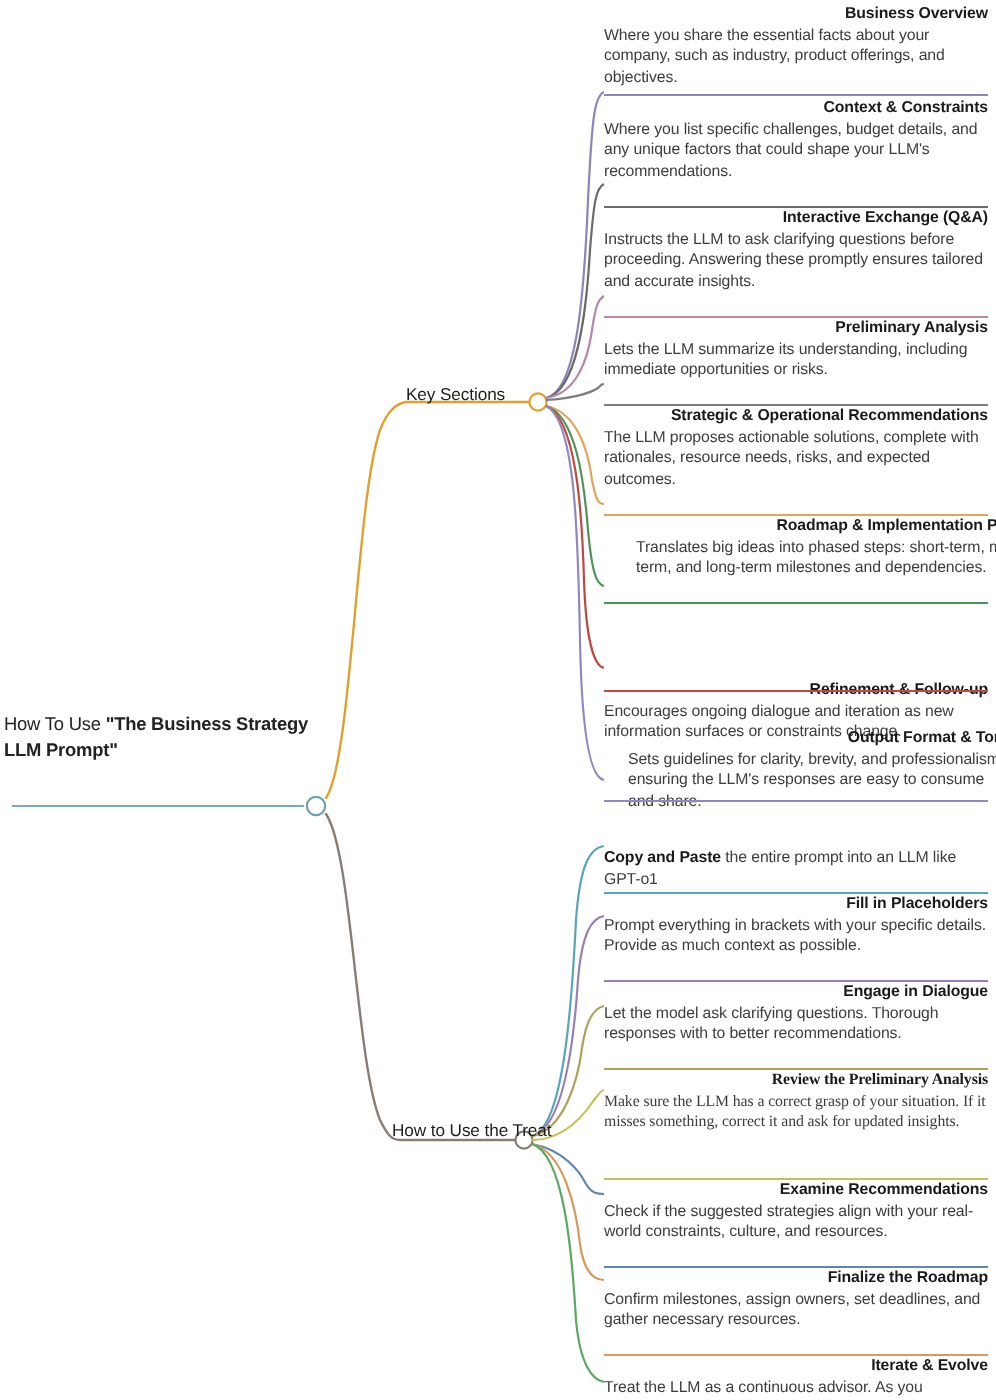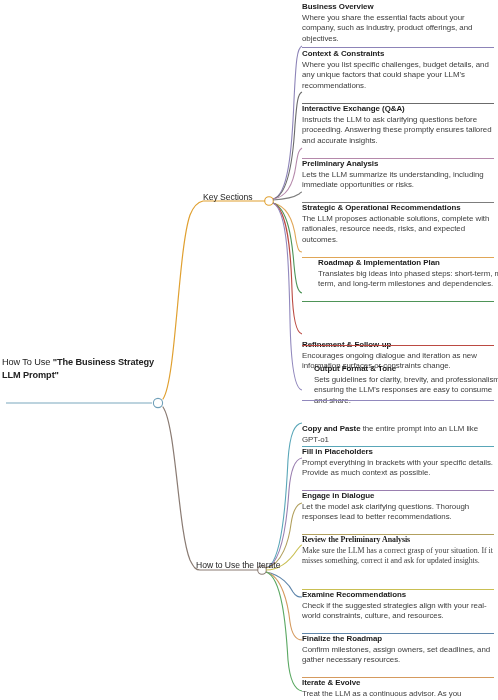--- a/index.html
+++ b/index.html
@@ -56,20 +56,21 @@
     width: 192px;
     font-size: 7.9px;
     line-height: 10.55px;
     color: #3d3d3d;
     letter-spacing: -0.05px;
   }
   .leaf .leaf-title {
     font-weight: bold;
     color: #1a1a1a;
     display: block;
+    text-align: right;
   }
   .leaf .leaf-body { display: block; }
   .leaf.inline .leaf-title { display: inline; }
   .leaf.inline .leaf-body { display: inline; }
   .leaf-rule {
     position: absolute;
     left: 302px;
     width: 192px;
     height: 1px;
     border-bottom: 1px solid currentColor;
@@ -110,21 +111,21 @@
     <path d="M266 572 C282 575 290 586 293 592 C296 597 299 597 302 597" stroke="#5f86ab" stroke-width="1.1" fill="none"></path>
     <path d="M266 572 C282 576 288 604 290 622 C292 636 297 640 302 640" stroke="#d59a5e" stroke-width="1.1" fill="none"></path>
     <path d="M266 572 C282 577 286 626 288 660 C290 682 296 690 302 691" stroke="#5aa862" stroke-width="1.1" fill="none"></path>
   </svg>
 
   <div class="root-node">
     <span class="rt-plain">How To Use </span><span class="rt-bold">"The Business Strategy LLM Prompt"</span>
   </div>
 
   <div class="branch-label" id="branch-label-key-sections">Key Sections</div>
-  <div class="branch-label" id="branch-label-how-to-use">How to Use the Iterate</div>
+  <div class="branch-label" id="branch-label-how-to-use">How to Use the Treat</div>
 
   <div class="leaf" style="top:2px;">
     <span class="leaf-title">Business Overview</span>
     <span class="leaf-body">Where you share the essential facts about your company, such as industry, product offerings, and objectives.</span>
   </div>
   <div class="leaf-rule" style="top:46px;color:#8d84b8;"></div>
 
   <div class="leaf" style="top:49px;">
     <span class="leaf-title">Context &amp; Constraints</span>
     <span class="leaf-body">Where you list specific challenges, budget details, and any unique factors that could shape your LLM's recommendations.</span>
@@ -173,21 +174,21 @@
   <div class="leaf-rule" style="top:445px;color:#59a6b8;"></div>
 
   <div class="leaf" style="top:447px;">
     <span class="leaf-title">Fill in Placeholders</span>
     <span class="leaf-body">Prompt everything in brackets with your specific details. Provide as much context as possible.</span>
   </div>
   <div class="leaf-rule" style="top:489px;color:#9a7fb0;"></div>
 
   <div class="leaf" style="top:491px;">
     <span class="leaf-title">Engage in Dialogue</span>
-    <span class="leaf-body">Let the model ask clarifying questions. Thorough responses lead to better recommendations.</span>
+    <span class="leaf-body">Let the model ask clarifying questions. Thorough responses with to better recommendations.</span>
   </div>
   <div class="leaf-rule" style="top:533px;color:#b2a05e;"></div>
 
   <div class="leaf" style="top:535px;font-family:Liberation Serif, serif;">
     <span class="leaf-title">Review the Preliminary Analysis</span>
     <span class="leaf-body">Make sure the LLM has a correct grasp of your situation. If it misses something, correct it and ask for updated insights.</span>
   </div>
   <div class="leaf-rule" style="top:588px;color:#c9bf52;"></div>
 
   <div class="leaf" style="top:590px;">

